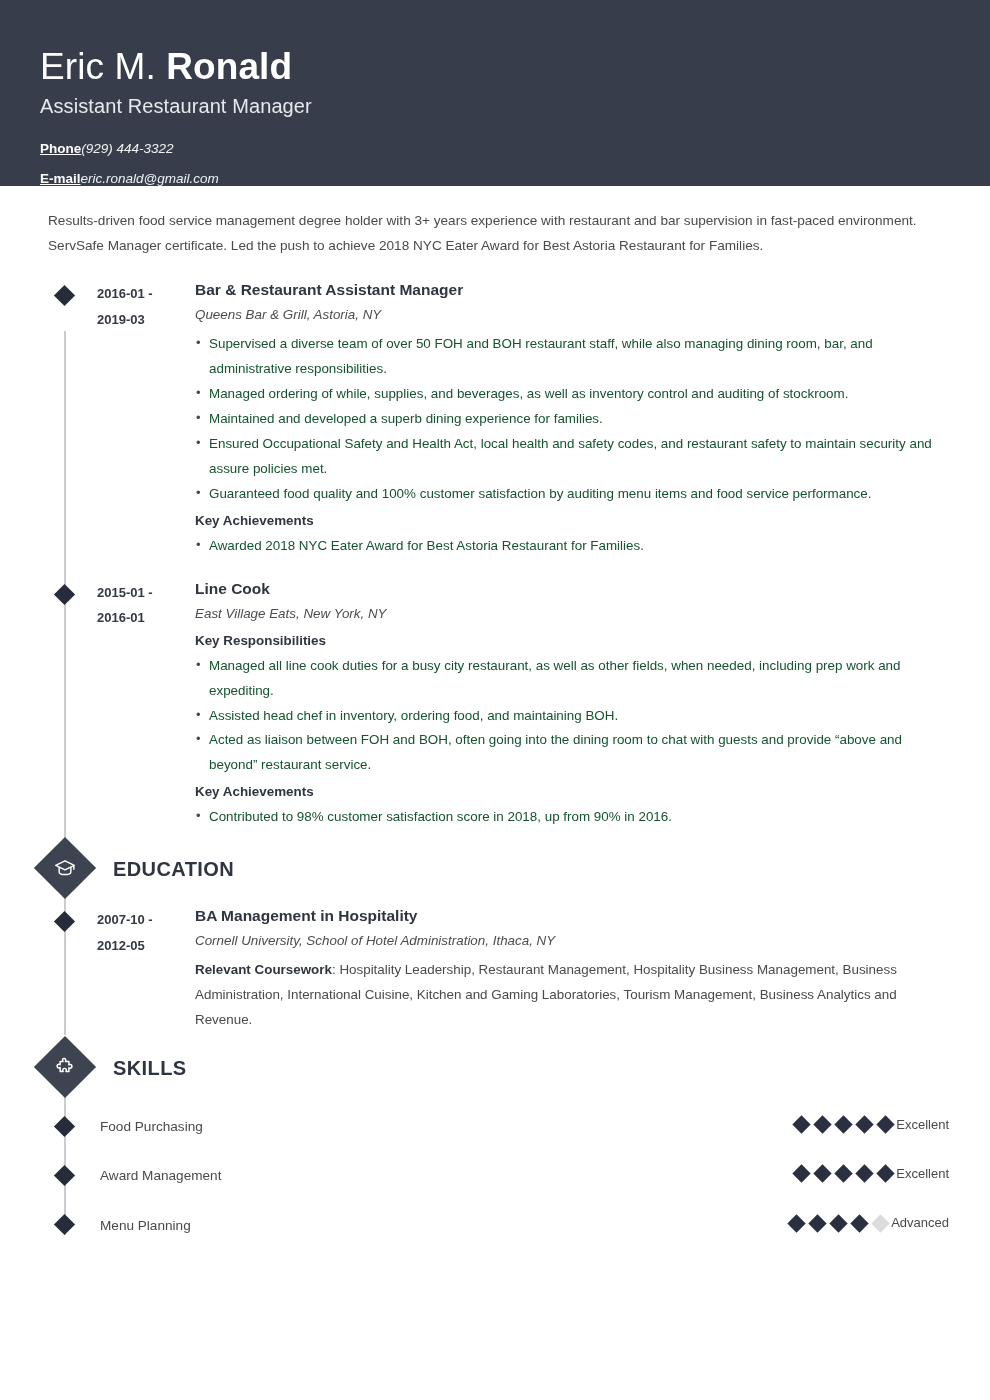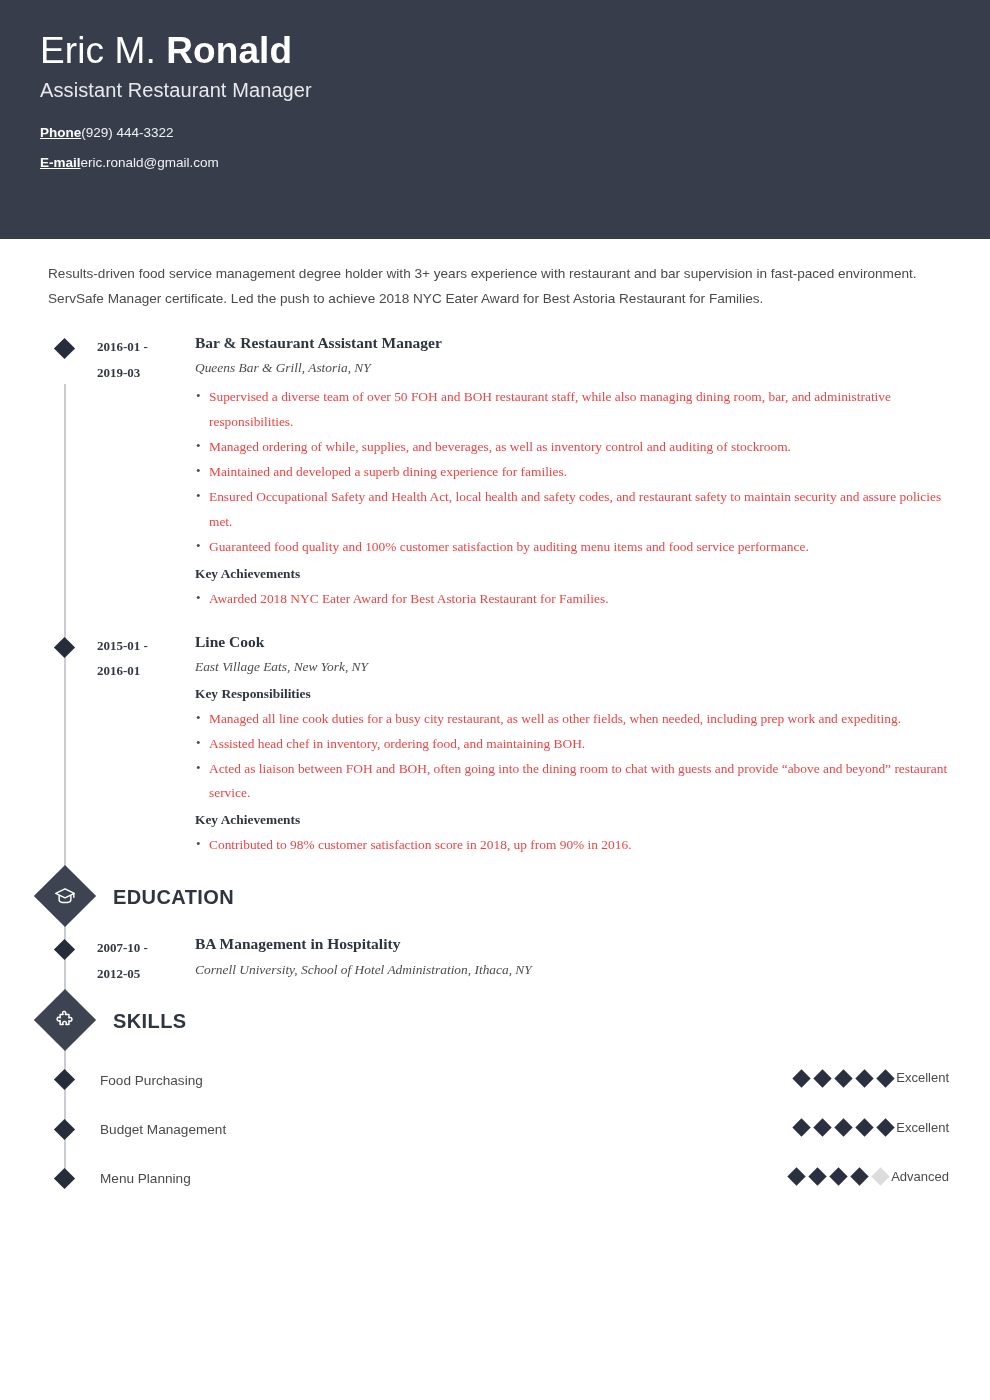--- a/index.html
+++ b/index.html
@@ -11,23 +11,23 @@
     width: 990px;
     min-height: 1400px;
     font-family: "Liberation Sans", sans-serif;
     color: #3c3c3c;
     -webkit-font-smoothing: antialiased;
   }
 
   
   .header {
     background: #373d4a;
-    padding: 30px 40px 34px 40px;
+    padding: 46px 40px 34px 40px;
     box-sizing: border-box;
-    height: 239px;
+    height: 186px;
   }
   .name {
     font-size: 37px;
     color: #ffffff;
     font-weight: 400;
     line-height: 1.15;
     margin: 0 0 6px 0;
     letter-spacing: 0.1px;
   }
   .name .last { font-weight: 700; }
@@ -43,21 +43,21 @@
     color: #f0f1f3;
     margin-bottom: 13px;
     line-height: 1.3;
   }
   .contact-row:last-child { margin-bottom: 0; }
   .contact-label {
     font-weight: 700;
     color: #ffffff;
     text-decoration: underline;
   }
-  .contact-value { font-weight: 400; }
+  .contact-value { font-weight: 400; font-style: italic; }
 
   
   .body-wrap {
     padding: 0 40px 40px 40px;
     box-sizing: border-box;
     position: relative;
   }
   .summary {
     font-size: 13.6px;
     line-height: 1.85;
@@ -110,21 +110,20 @@
     z-index: 1;
   }
 
   .entries { position: relative; }
 
   .entry {
     position: relative;
     display: flex;
     padding-left: 57px;
     margin-top: 16px;
-    font-family: Liberation Serif, serif;
   }
   .entry:first-child { margin-top: 14px; }
 
   .entry-dot {
     position: absolute;
     left: 17px;
     top: 8px;
     width: 15px;
     height: 15px;
     background: #272c3a;
@@ -167,21 +166,21 @@
   }
   ul.bullets {
     list-style: none;
     margin: 0 0 4px 0;
     padding: 0;
   }
   ul.bullets li {
     position: relative;
     font-size: 13.4px;
     line-height: 1.86;
-    color: #ef4444;
+    color: #14532d;
     padding-left: 14px;
     margin-bottom: 0;
   }
   ul.bullets li:before {
     content: "•";
     position: absolute;
     left: 1px;
     top: -1px;
     color: #4a4a4a;
     font-size: 13px;
@@ -345,20 +344,21 @@
     <div class="entries">
       <div class="entry">
         <span class="entry-dot"></span>
         <div class="entry-date">
           <div>2007-10 -</div>
           <div>2012-05</div>
         </div>
         <div class="entry-body">
           <div class="entry-role">BA Management in Hospitality</div>
           <div class="entry-org">Cornell University, School of Hotel Administration, Ithaca, NY</div>
+          <p class="coursework"><b>Relevant Coursework</b><span>: Hospitality Leadership, Restaurant Management, Hospitality Business Management, Business Administration, International Cuisine, Kitchen and Gaming Laboratories, Tourism Management, Business Analytics and Revenue.</span></p>
         </div>
       </div>
     </div>
   </div>
 
   <div class="section">
     <div class="rail" id="rail-skills" style="top: 51.1127px; height: 138.45px;"></div>
 
     <div class="section-head">
       <span class="diamond-badge">
@@ -375,21 +375,21 @@
         <span class="skill-dot"></span>
         <span class="skill-name">Food Purchasing</span>
         <span class="skill-rating">
           <span class="rating-diamonds"><span class="rd on"></span><span class="rd on"></span><span class="rd on"></span><span class="rd on"></span><span class="rd on"></span></span>
           <span class="rating-label">Excellent</span>
         </span>
       </div>
 
       <div class="skill-row">
         <span class="skill-dot"></span>
-        <span class="skill-name">Budget Management</span>
+        <span class="skill-name">Award Management</span>
         <span class="skill-rating">
           <span class="rating-diamonds"><span class="rd on"></span><span class="rd on"></span><span class="rd on"></span><span class="rd on"></span><span class="rd on"></span></span>
           <span class="rating-label">Excellent</span>
         </span>
       </div>
 
       <div class="skill-row">
         <span class="skill-dot"></span>
         <span class="skill-name">Menu Planning</span>
         <span class="skill-rating">

